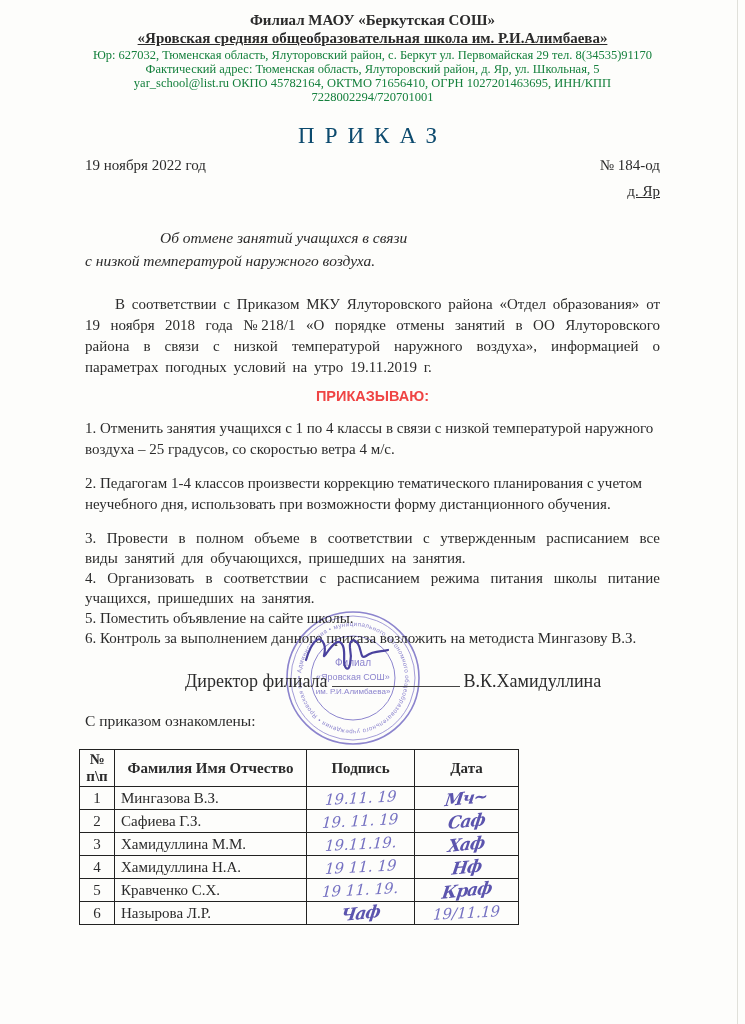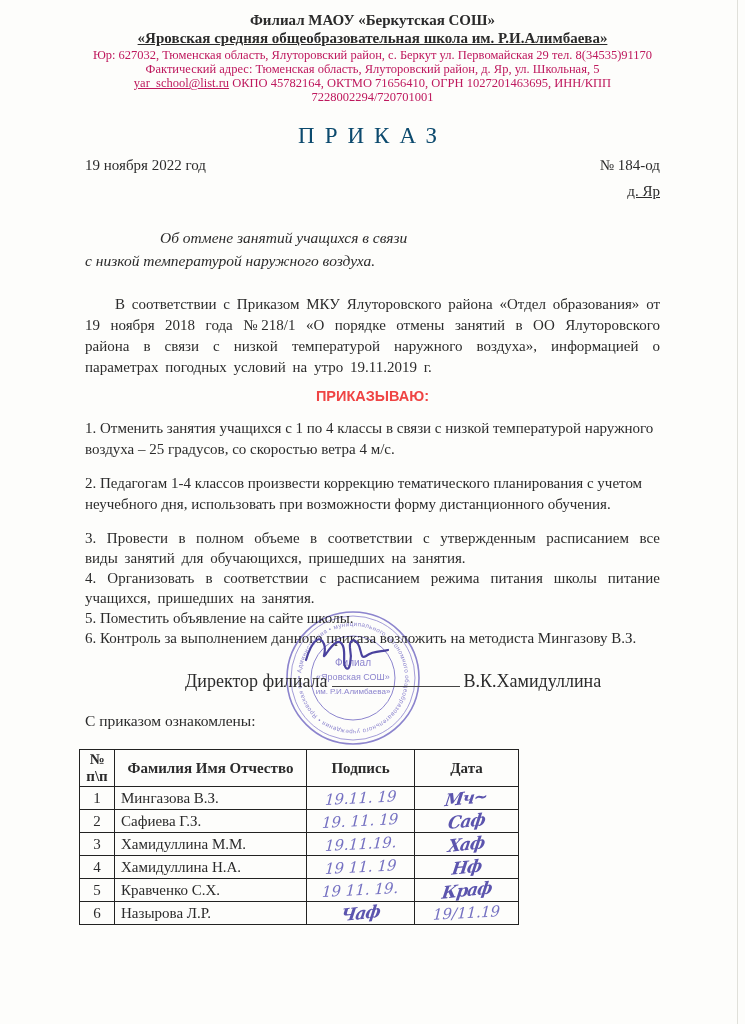--- a/index.html
+++ b/index.html
@@ -17,22 +17,22 @@
   }
   .page{
     position:relative;
     padding:12px 85px 0 85px;
     box-sizing:border-box;
     width:745px;height:724px;
   }
   
   .lh-line1{font-size:15px;font-weight:bold;text-align:center;line-height:17px;}
   .lh-line2{font-size:15px;font-weight:bold;text-align:center;line-height:19px;text-decoration:underline;}
-  .lh-addr{font-size:12.5px;text-align:center;line-height:14px;color:#be185d;}
-  .lh-email{text-decoration:underline;}
+  .lh-addr{font-size:12.5px;text-align:center;line-height:14px;color:#15803d;}
+  .lh-email{}
   
   .doc-title{margin-top:18px;text-align:center;font-size:23px;letter-spacing:10px;line-height:28px;color:#0c4a6e;}
   .date-row{margin-top:6px;display:flex;justify-content:space-between;font-size:15px;line-height:18px;}
   .place{margin-top:8px;text-align:right;font-size:15px;line-height:18px;text-decoration:underline;}
   .subject{margin-top:26px;font-style:italic;font-size:15.5px;line-height:23px;}
   .subject .ind{padding-left:75px;}
   .preamble{margin-top:22px;font-size:15px;line-height:21px;text-align:justify;text-align-last:left;text-indent:30px;word-spacing:3px;}
   .resolve{margin-top:8px;text-align:center;font-family:"Liberation Sans", sans-serif;font-weight:bold;font-size:14.5px;line-height:20px;color:#ef4444;}
   
   .item{font-size:15px;line-height:21px;}

